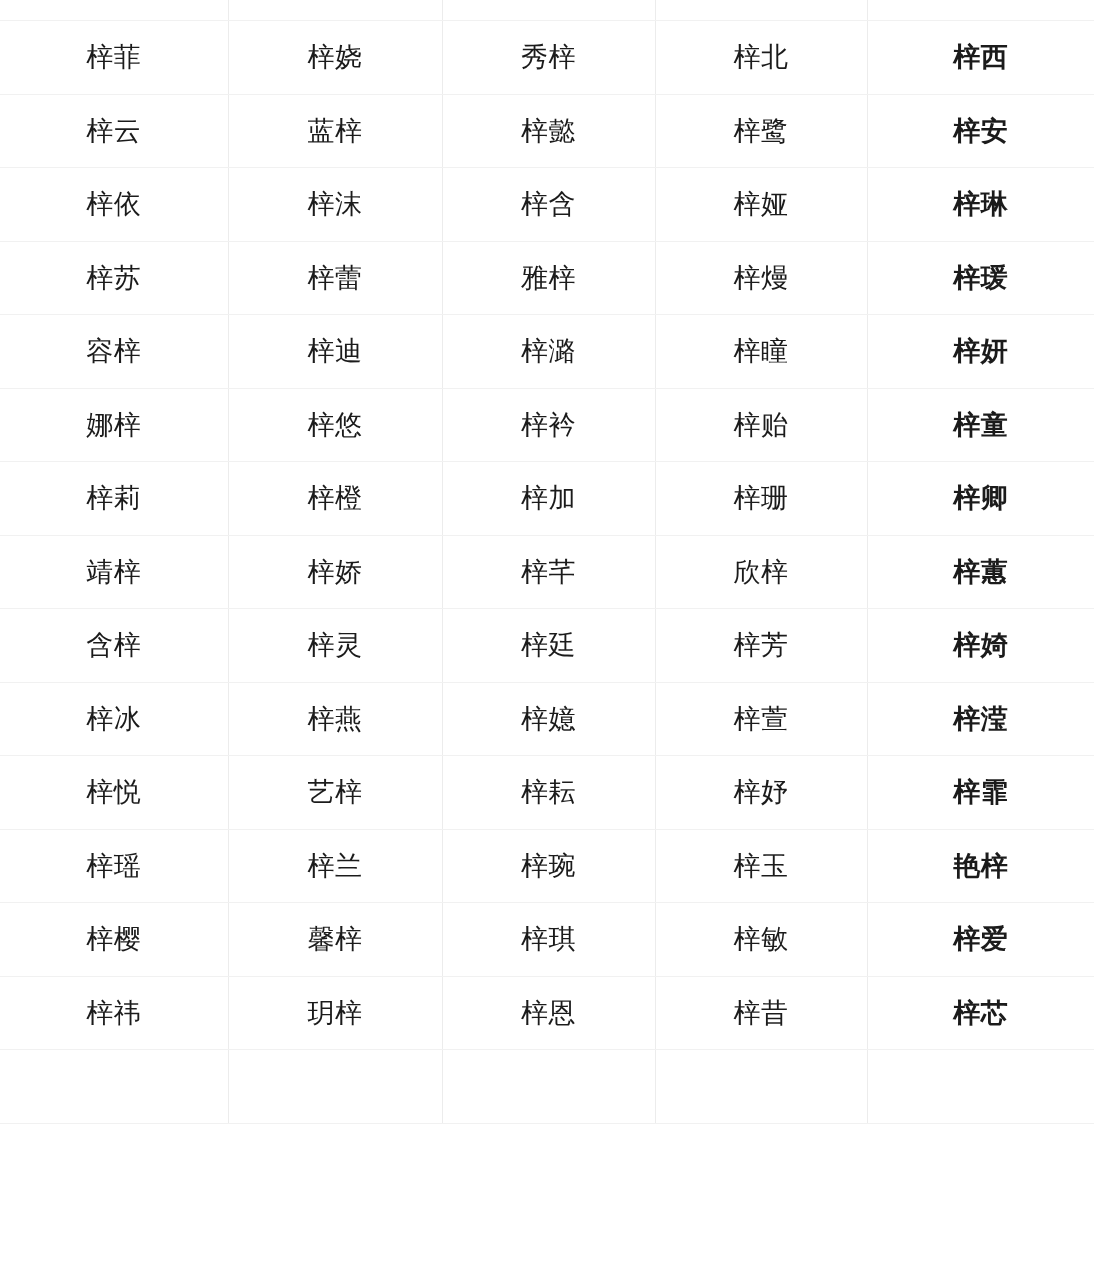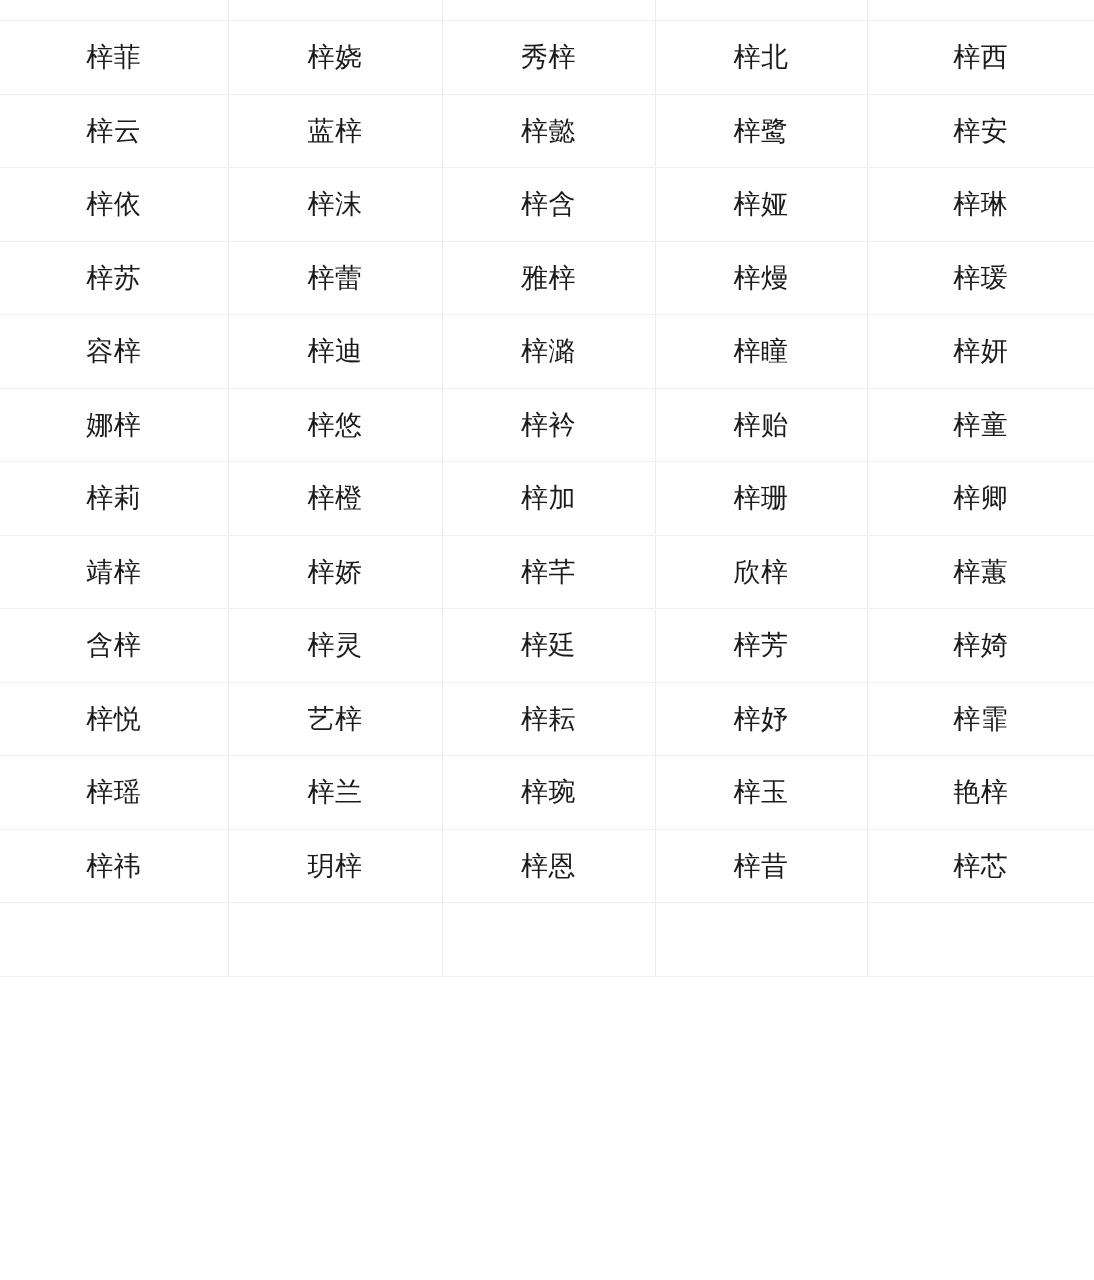--- a/index.html
+++ b/index.html
@@ -39,20 +39,21 @@
     font-size: 27px;
     line-height: 1.2;
     color: #1b1b1b;
     letter-spacing: 0.5px;
     padding: 0;
     background: #ffffff;
   }
 
   #name-table td:last-child {
     border-right: none;
+    font-weight: bold;
   }
 
   #name-table tr.clipped-row td {
     color: transparent;
   }
 
   .cell-text {
     display: inline-block;
   }
 </style>
@@ -132,32 +133,46 @@
         <td><span class="cell-text">梓蕙</span></td>
       </tr>
       <tr>
         <td><span class="cell-text">含梓</span></td>
         <td><span class="cell-text">梓灵</span></td>
         <td><span class="cell-text">梓廷</span></td>
         <td><span class="cell-text">梓芳</span></td>
         <td><span class="cell-text">梓婍</span></td>
       </tr>
       <tr>
+        <td><span class="cell-text">梓冰</span></td>
+        <td><span class="cell-text">梓燕</span></td>
+        <td><span class="cell-text">梓嬑</span></td>
+        <td><span class="cell-text">梓萱</span></td>
+        <td><span class="cell-text">梓滢</span></td>
+      </tr>
+      <tr>
         <td><span class="cell-text">梓悦</span></td>
         <td><span class="cell-text">艺梓</span></td>
         <td><span class="cell-text">梓耘</span></td>
         <td><span class="cell-text">梓妤</span></td>
         <td><span class="cell-text">梓霏</span></td>
       </tr>
       <tr>
         <td><span class="cell-text">梓瑶</span></td>
         <td><span class="cell-text">梓兰</span></td>
         <td><span class="cell-text">梓琬</span></td>
         <td><span class="cell-text">梓玉</span></td>
         <td><span class="cell-text">艳梓</span></td>
+      </tr>
+      <tr>
+        <td><span class="cell-text">梓樱</span></td>
+        <td><span class="cell-text">馨梓</span></td>
+        <td><span class="cell-text">梓琪</span></td>
+        <td><span class="cell-text">梓敏</span></td>
+        <td><span class="cell-text">梓爱</span></td>
       </tr>
       <tr>
         <td><span class="cell-text">梓祎</span></td>
         <td><span class="cell-text">玥梓</span></td>
         <td><span class="cell-text">梓恩</span></td>
         <td><span class="cell-text">梓昔</span></td>
         <td><span class="cell-text">梓芯</span></td>
       </tr>
       <tr class="clipped-row">
         <td><span class="cell-text"></span></td>

